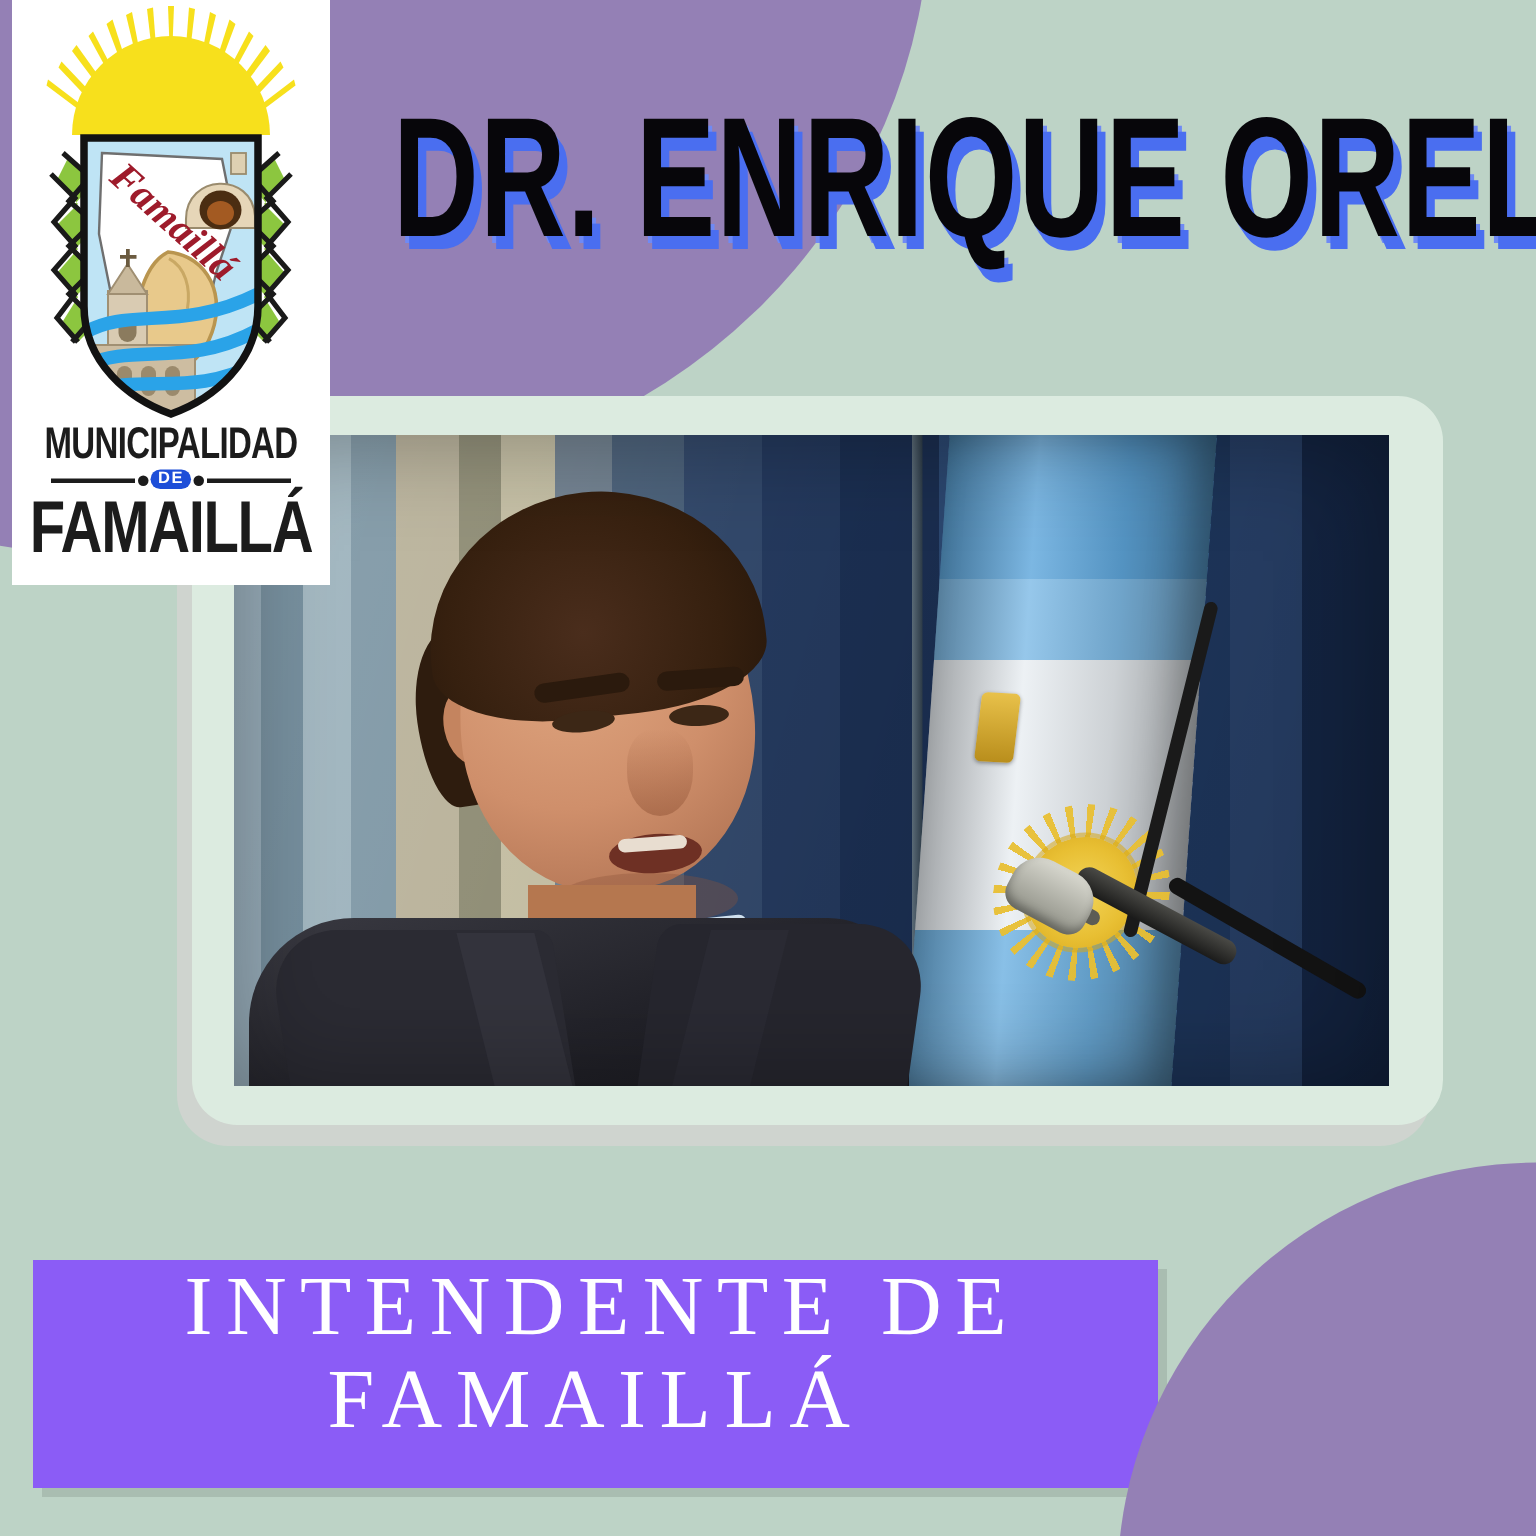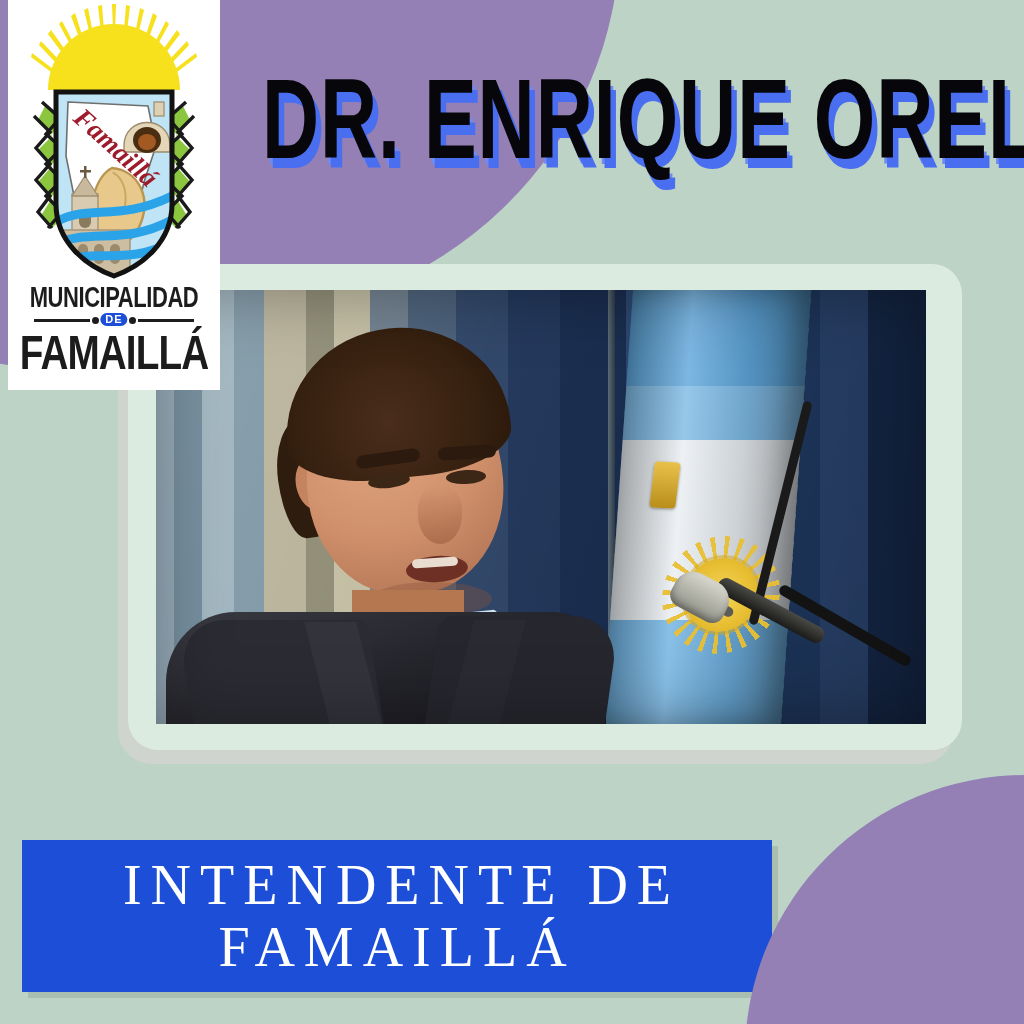--- a/index.html
+++ b/index.html
@@ -366,24 +366,24 @@
   .photo-vignette{
     left:0;top:0;width:770px;height:434px;
     box-shadow:inset 0 0 70px rgba(0,0,0,0.35);
   }
 
   
   .banner{
     position:absolute;
     left:22px; top:840px;
     width:750px; height:152px;
-    background:#1d4ed8;
+    background:#8b5cf6;
     z-index:5;
     display:flex;
-    align-items:center;
+    align-items:flex-start;
     justify-content:center;
   }
   .banner-text{
     font-family:"Liberation Serif", serif;
     color:#ffffff;
     font-size:56px;
     line-height:62px;
     letter-spacing:9px;
     text-align:center;
     text-indent:9px;

